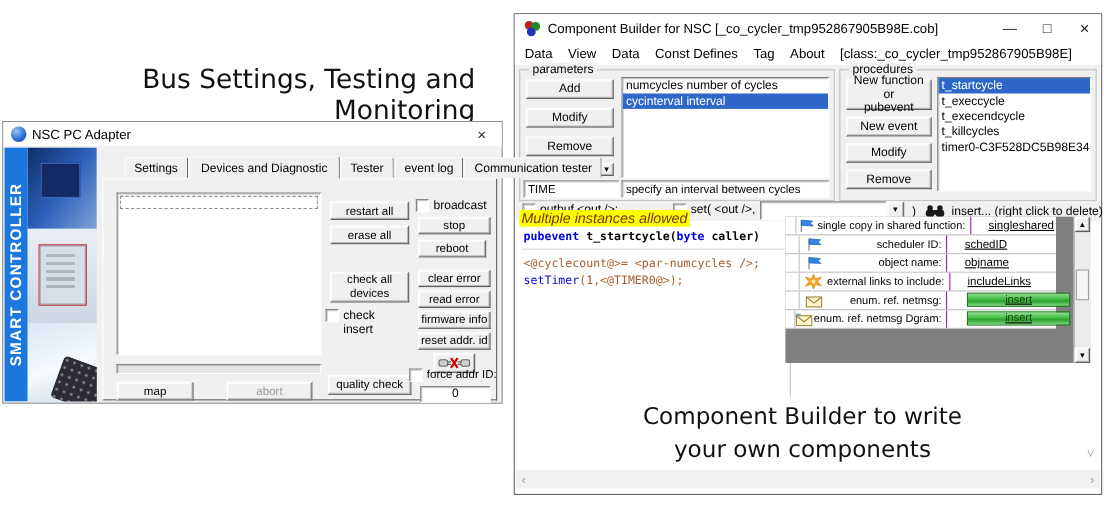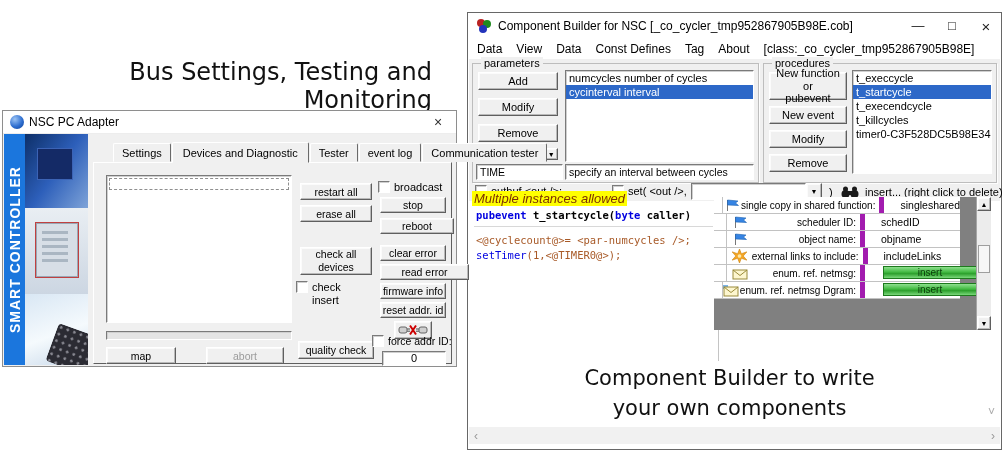--- a/index.html
+++ b/index.html
@@ -104,22 +104,22 @@
   .code-body { padding:6px 2px; color:#a85a28; line-height:15px; white-space:pre; }
   .kw { color:#0000e0; }
 
   .ptable { position:absolute; left:246px; top:184px; width:277px; height:133px; background:#808080; }
   .prow { display:flex; height:17px; background:#fff; border-bottom:1px solid #c2c2c2; width:246px; }
   .pc-narrow { width:13px; border-right:1px solid #c2c2c2; }
   .pc-icon { width:26px; display:flex; align-items:center; justify-content:center; }
   .pc-label { flex:1; display:flex; justify-content:flex-end; align-items:center;
               padding-right:4px; font-size:10px; overflow:visible; }
   .pc-label span { white-space:nowrap; }
-  .pc-value { width:100px; border-left:5px solid #a21caf; padding-left:16px; line-height:16px;
-              font-size:10.5px; white-space:nowrap; }
+  .pc-value { width:100px; border-left:1px solid #a21caf; padding-left:16px; line-height:16px;
+              font-size:10.5px; white-space:nowrap;text-decoration:underline; }
   .ins-btn { margin:1px 2px; height:13px; width:94px; border:1px solid #1d7a1d; color:#0a3c0a;
              font-size:10px; display:flex; align-items:center; justify-content:center;
              background:linear-gradient(180deg,#8fe08f 0%,#44bb44 45%,#2da02d 60%,#7ad87a 100%); }
   .tscroll { position:absolute; right:0; top:0; width:15px; height:133px; background:#ececec;
              border-left:1px solid #a5a5a5; }
   .tscroll .sb { position:absolute; left:0; width:14px; height:14px; font-size:7px; }
   .tthumb { position:absolute; left:1px; top:48px; width:12px; height:28px; background:#f6f6f6;
             border:1px solid #9e9e9e; }
 
   .hscroll { position:absolute; left:1px; right:1px; bottom:5px; height:17px; background:#f1f1f1;
@@ -190,23 +190,23 @@
             <span>insert</span>
           </span>
         </div>
         <div class="btn b3" style="left:204px; top:178px; width:76px; height:18px;">quality check</div>
 
         <div class="cbrow" style="left:284px; top:18px; width:70px; align-items:center;">
           <span class="cb"></span>
           <span>broadcast</span>
         </div>
         <div class="btn b3" style="left:286px; top:34px; width:66px; height:16px;">stop</div>
-        <div class="btn b3" style="left:286px; top:55px; width:74px; height:16px;">reboot</div>
+        <div class="btn b3" style="left:286px; top:55px; width:62px; height:16px;">reboot</div>
         <div class="btn b3" style="left:286px; top:82px; width:66px; height:16px;">clear error</div>
-        <div class="btn b3" style="left:286px; top:101px; width:89px; height:16px;">read error</div>
+        <div class="btn b3" style="left:286px; top:101px; width:66px; height:16px;">read error</div>
         <div class="btn b3" style="left:286px; top:120px; width:66px; height:16px;">firmware info</div>
         <div class="btn b3" style="left:286px; top:139px; width:66px; height:16px;">reset addr. id</div>
 
         <div class="disc-btn b3" style="left:300px; top:158px; width:38px; height:18px;">
           <svg width="30" height="14" viewBox="0 0 30 14">
             <rect x="1" y="4" width="8" height="6" rx="2" fill="#cfcfcf" stroke="#666"></rect>
             <rect x="9" y="5.4" width="3" height="1.2" fill="#666"></rect>
             <rect x="9" y="7.6" width="3" height="1.2" fill="#666"></rect>
             <rect x="21" y="4" width="8" height="6" rx="2" fill="#cfcfcf" stroke="#666"></rect>
             <rect x="18" y="5.4" width="3" height="1.2" fill="#666"></rect>
@@ -272,22 +272,22 @@
       <div class="group" style="left:294px; right:3px;">
         <span class="group-label">procedures</span>
         <div class="g-btn b3" style="top:8px; width:78px; height:28px; flex-direction:column; line-height:1.15;">
           <span>New function or</span>
           <span>pubevent</span>
         </div>
         <div class="g-btn b3" style="top:42px; width:78px;">New event</div>
         <div class="g-btn b3" style="top:66px; width:78px;">Modify</div>
         <div class="g-btn b3" style="top:90px; width:78px;">Remove</div>
         <div class="g-list sunken" style="left:88px; height:104px;">
+          <div class="g-item sel">t_startcycle</div>
           <div class="g-item">t_execcycle</div>
-          <div class="g-item sel">t_startcycle</div>
           <div class="g-item">t_execendcycle</div>
           <div class="g-item">t_killcycles</div>
           <div class="g-item">timer0-C3F528DC5B98E340</div>
         </div>
       </div>
 
       <div class="cbrow" style="left:6px; top:126px; align-items:center;">
         <span class="cb"></span>
         <span class="mid-label">outbuf &lt;out /&gt;;</span>
       </div>

